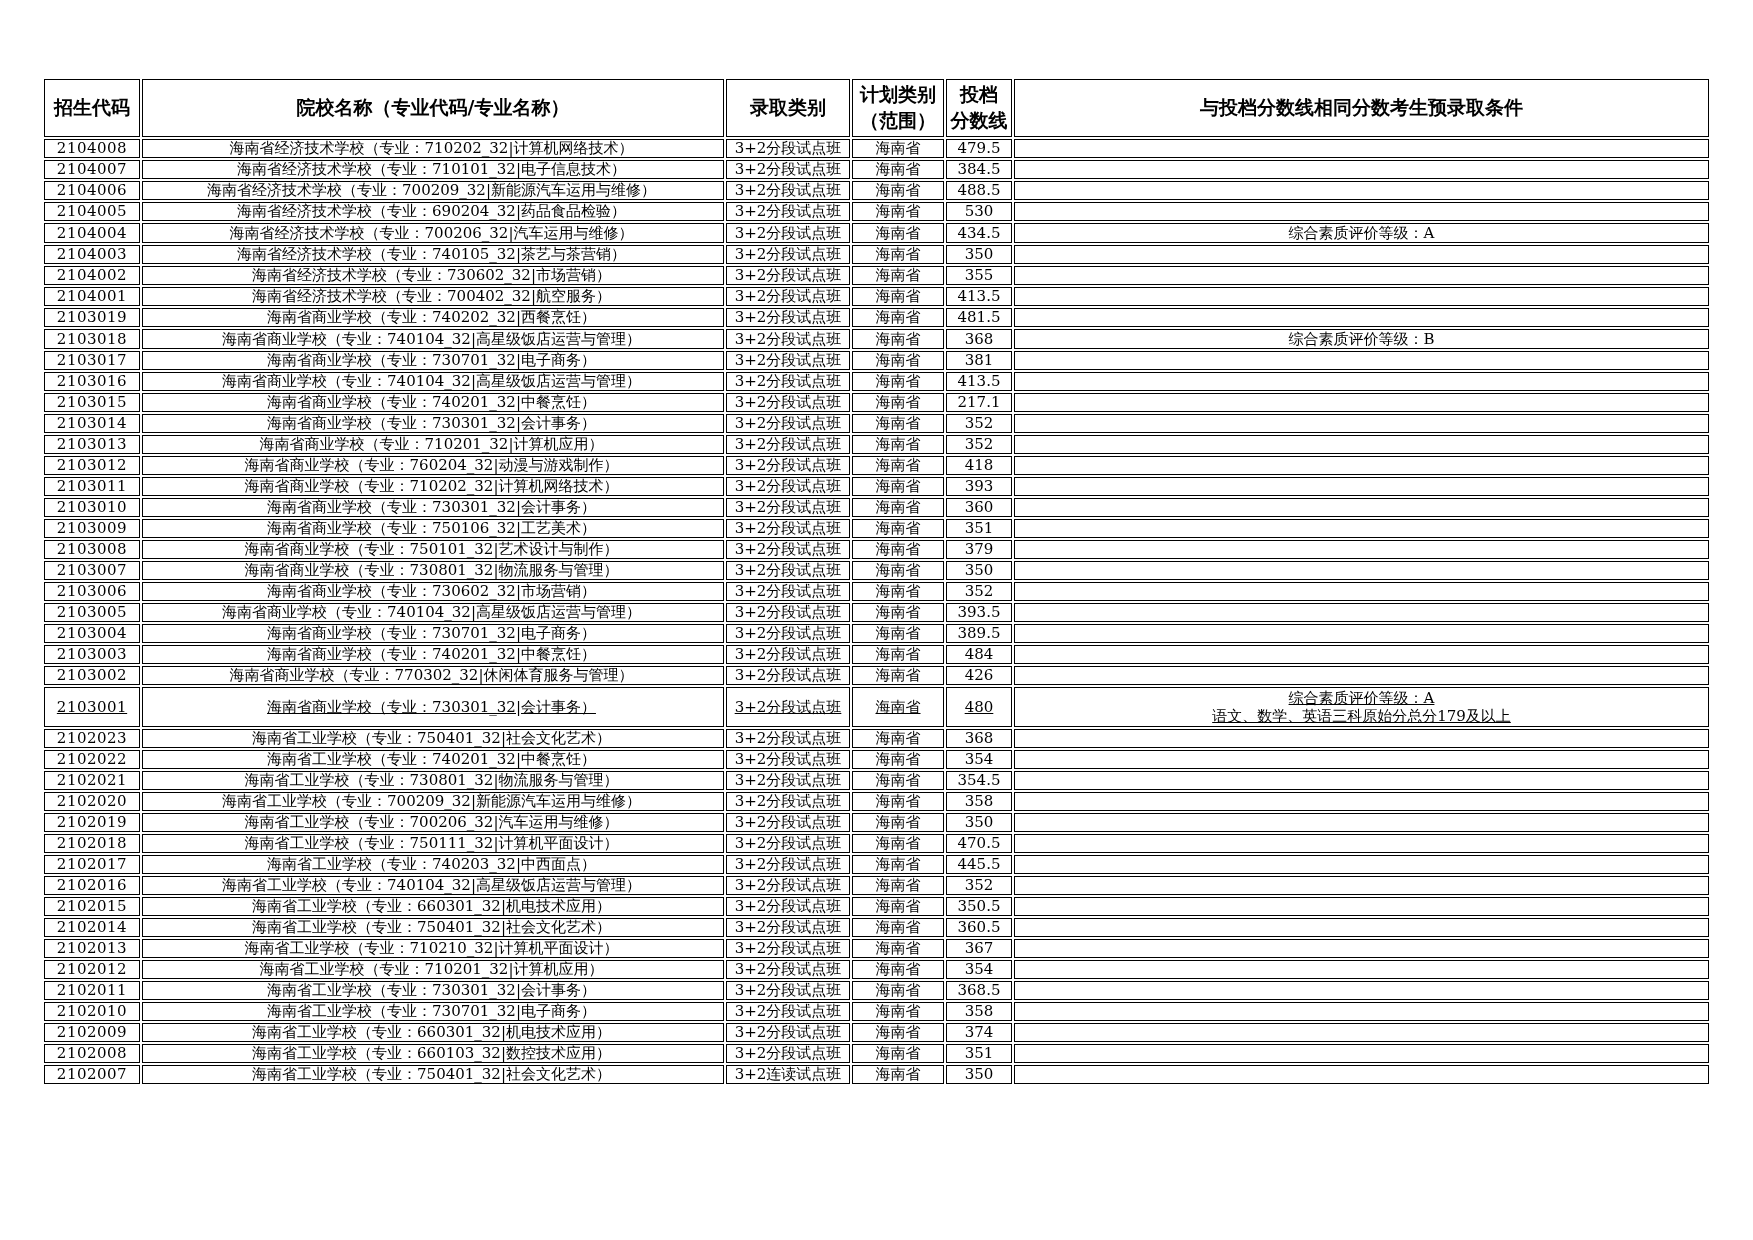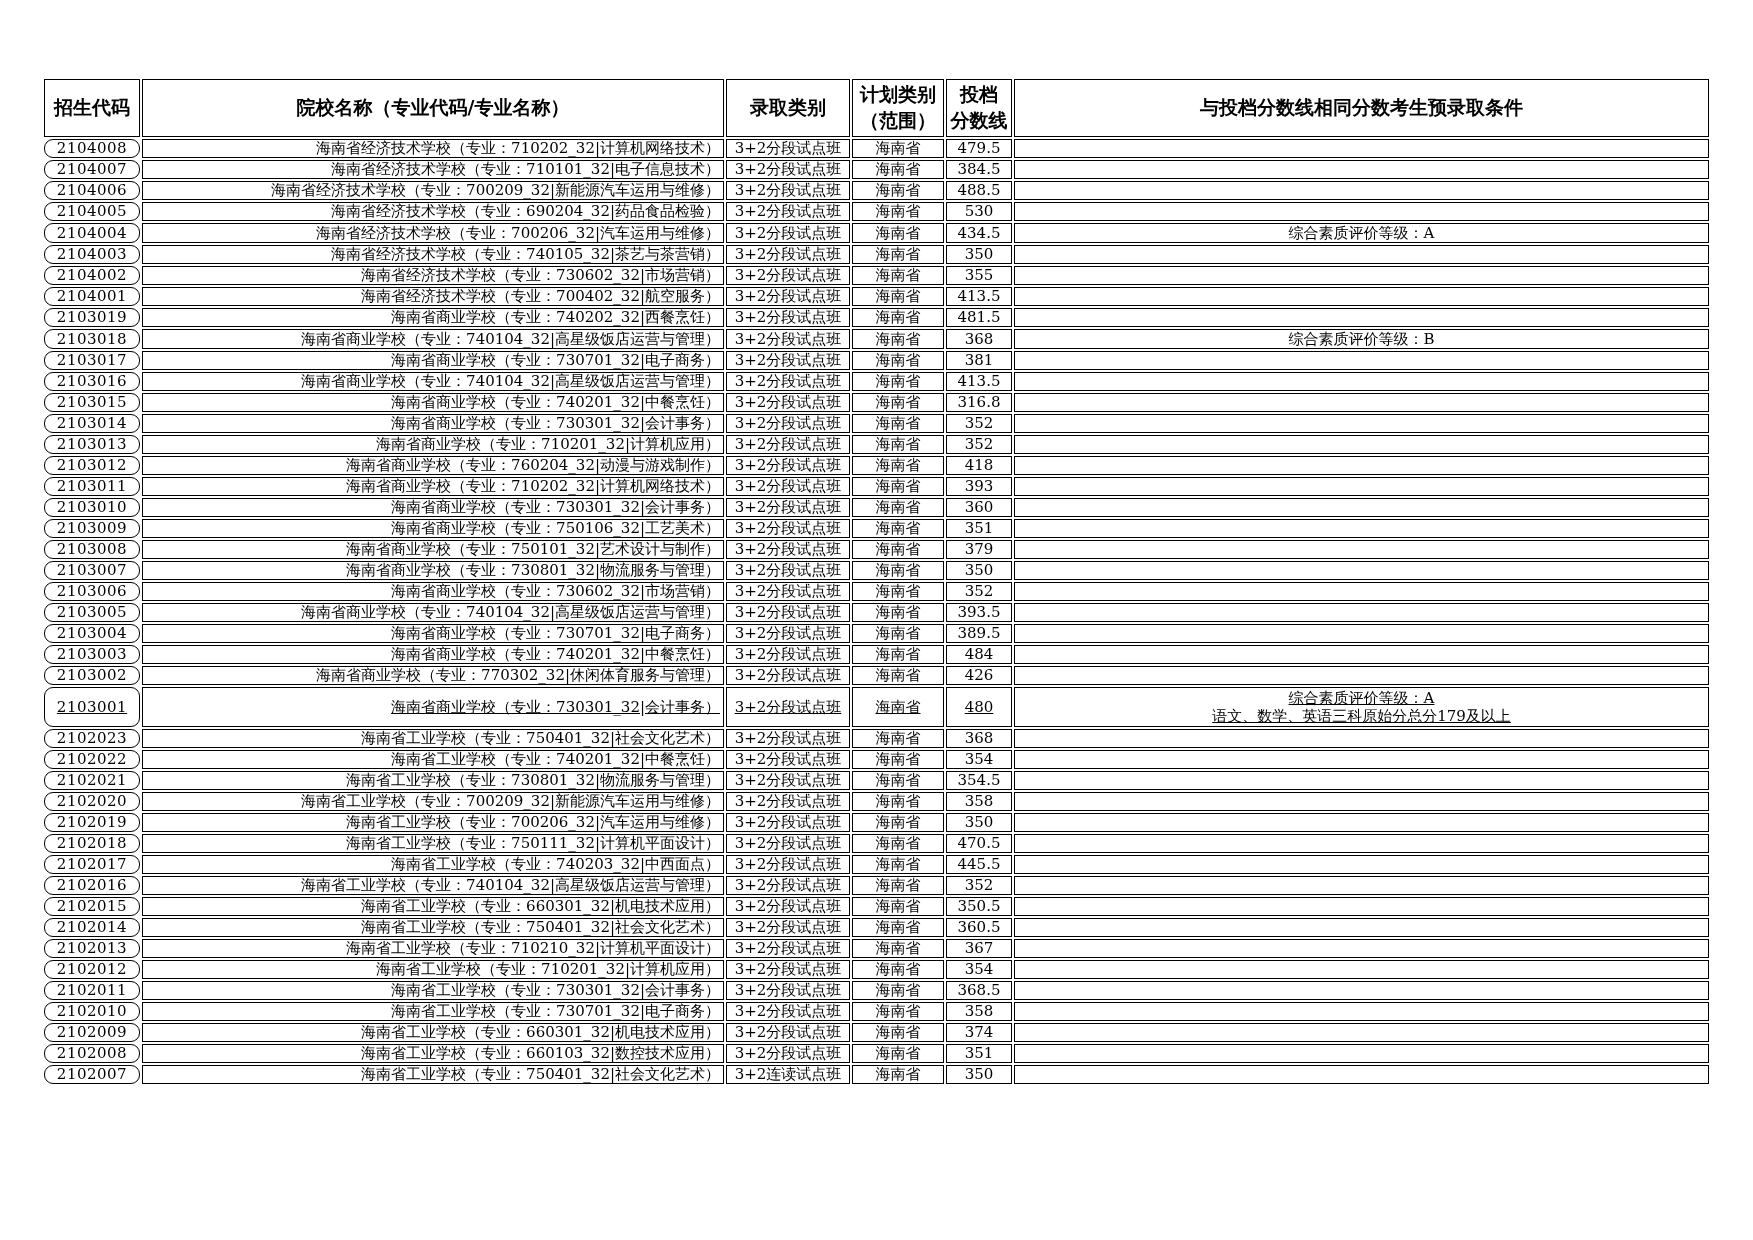--- a/index.html
+++ b/index.html
@@ -40,22 +40,22 @@
     padding: 0;
   }
   td {
     font-size: 15px;
     height: 17px;
     line-height: 17px;
     padding: 0 3px;
     white-space: nowrap;
     vertical-align: middle;
   }
-  td.c-code   { text-align: center; letter-spacing: 0.5px; border-radius: 9px; }
-  td.c-school { text-align: right; padding-left: 0; }
+  td.c-code   { text-align: center; letter-spacing: 0.5px; }
+  td.c-school { text-align: center; padding-left: 0; }
   td.c-type   { text-align: center; padding: 0; }
   td.c-plan   { text-align: center; }
   td.c-score  { text-align: center; }
   td.c-remark { text-align: center; white-space: pre-line; line-height: 18px; }
   tr.tall td  { height: 40px; text-decoration: underline; }
 </style>
 </head>
 <body>
 
 <div class="sheet">
@@ -175,21 +175,21 @@
     <td class="c-type">3+2分段试点班</td>
     <td class="c-plan">海南省</td>
     <td class="c-score">413.5</td>
     <td class="c-remark"></td>
   </tr>
         <tr>
     <td class="c-code">2103015</td>
     <td class="c-school">海南省商业学校（专业：740201_32|中餐烹饪）</td>
     <td class="c-type">3+2分段试点班</td>
     <td class="c-plan">海南省</td>
-    <td class="c-score">316.8</td>
+    <td class="c-score">217.1</td>
     <td class="c-remark"></td>
   </tr>
         <tr>
     <td class="c-code">2103014</td>
     <td class="c-school">海南省商业学校（专业：730301_32|会计事务）</td>
     <td class="c-type">3+2分段试点班</td>
     <td class="c-plan">海南省</td>
     <td class="c-score">352</td>
     <td class="c-remark"></td>
   </tr>

